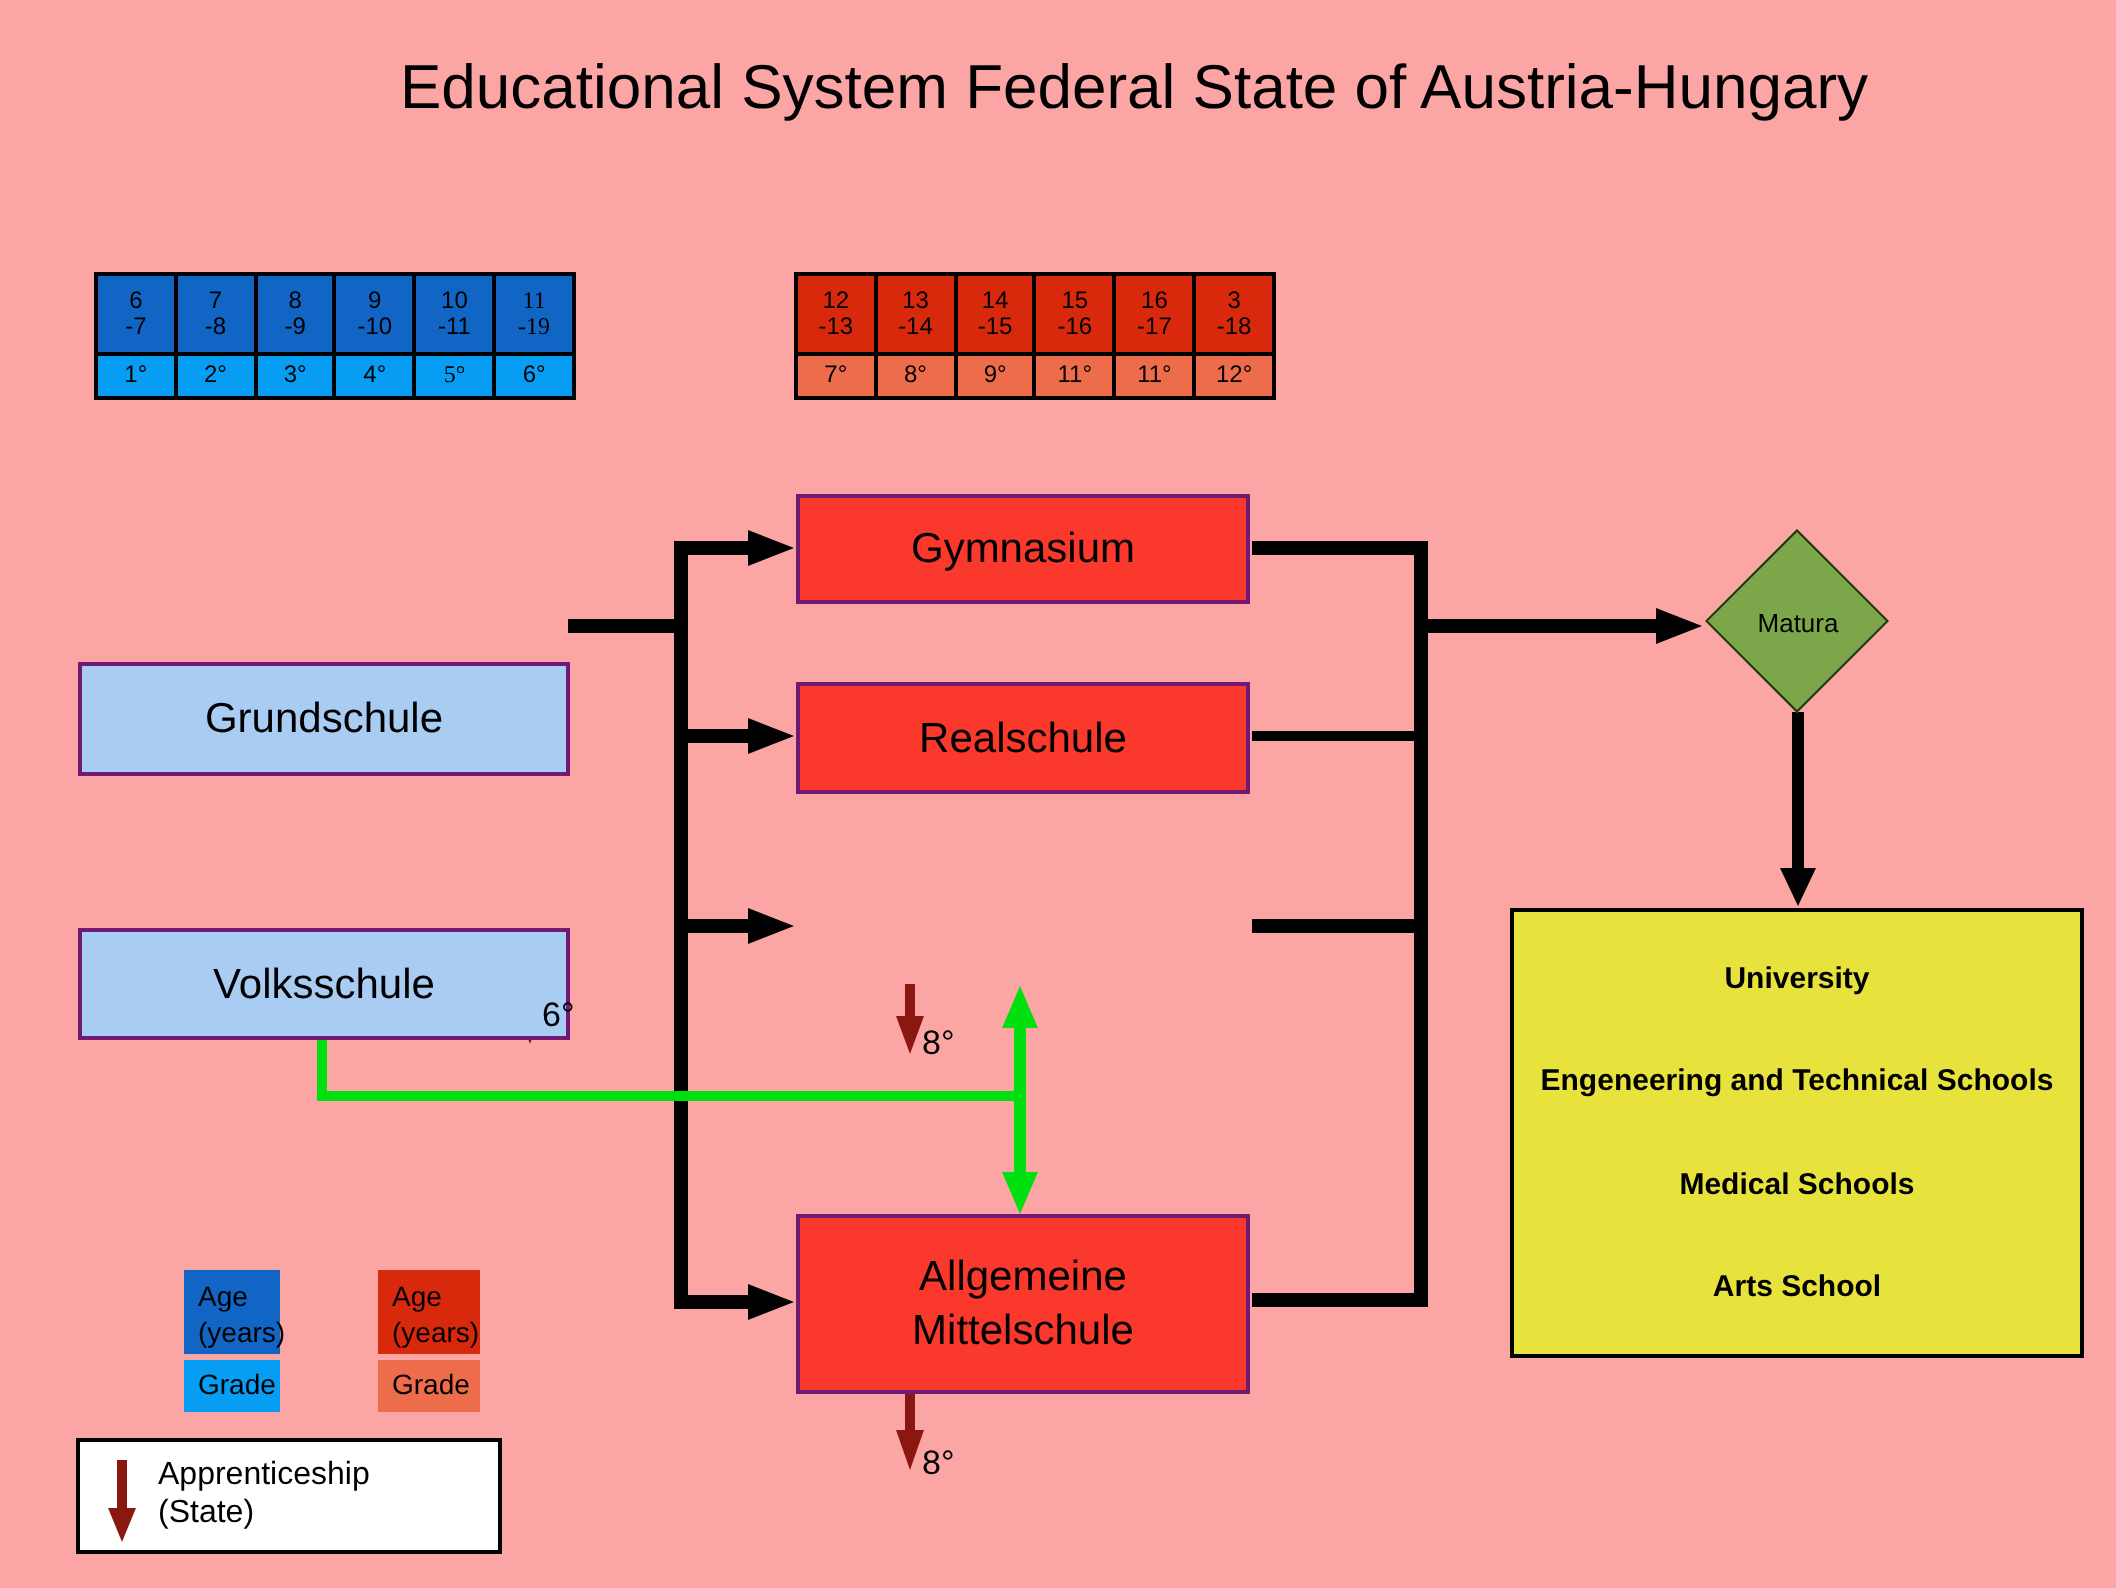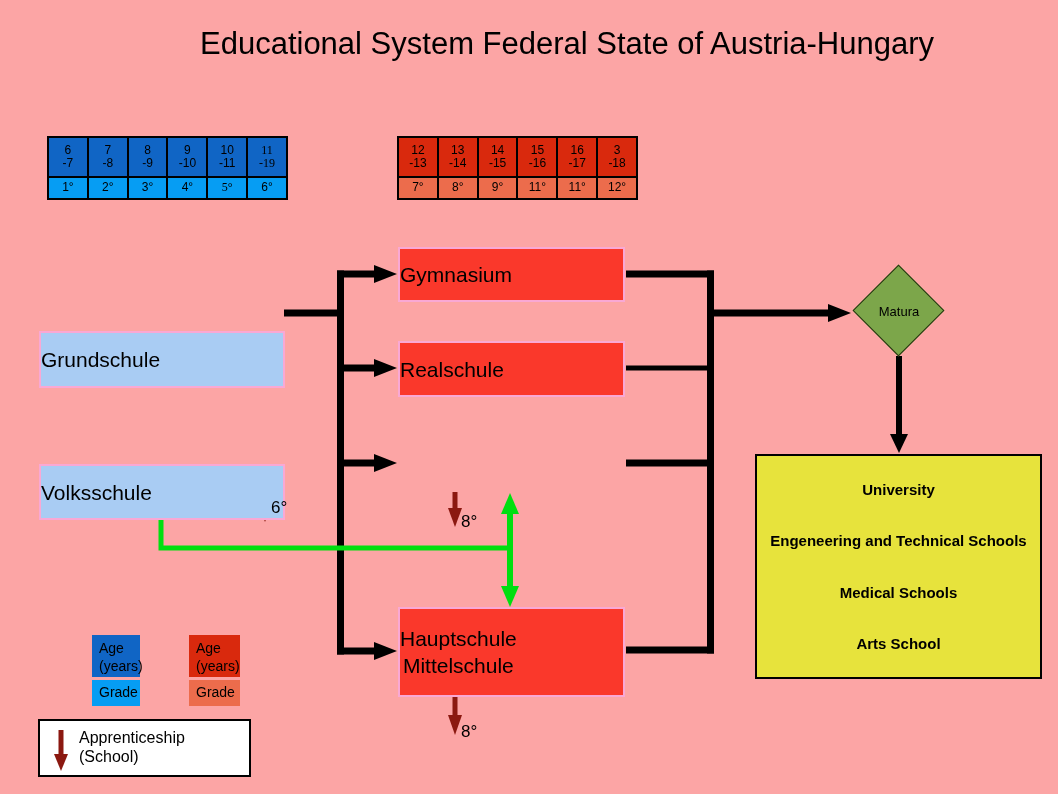--- a/index.html
+++ b/index.html
@@ -33,22 +33,22 @@
   .agtable.blue .grades .cell{background:var(--grade-blue);}
   .agtable.red .ages .cell{background:var(--age-red);}
   .agtable.red .grades .cell{background:var(--grade-red);}
   .cell.serif{font-family:"Liberation Serif",serif;}
 
   
   svg.connectors{left:0;top:0;z-index:1;}
 
   
   .box{
-    z-index:2;border:2px solid #f9a8d4;box-sizing:border-box;
-    display:flex;align-items:center;justify-content:flex-start;
+    z-index:2;border:2px solid #701a75;box-sizing:border-box;
+    display:flex;align-items:center;justify-content:center;
     text-align:center;font-size:21px;line-height:27px;
   }
   .box.lightblue{background:var(--school-light-blue);margin-top:48px;}
   .box.red{background:var(--school-red);}
 
   
   .matura{z-index:2;width:94px;height:94px;}
   .matura .shape{
     position:absolute;left:14px;top:14px;width:65px;height:65px;
     background:var(--matura-green);border:1.5px solid #26330f;
@@ -197,21 +197,21 @@
   <div class="abs box lightblue" style="left:39px;top:416px;width:246px;height:56px">
     <span>Volksschule</span>
   </div>
   <div class="abs box red" style="left:398px;top:247px;width:227px;height:55px">
     <span>Gymnasium</span>
   </div>
   <div class="abs box red" style="left:398px;top:341px;width:227px;height:56px">
     <span>Realschule</span>
   </div>
   <div class="abs box red" style="left:398px;top:607px;width:227px;height:90px">
-    <span class="prewrap">Hauptschule
+    <span class="prewrap">Allgemeine
 Mittelschule</span>
   </div>
 
   <div class="abs matura" style="left:852px;top:264px">
     <div class="shape"></div>
     <div class="label">Matura</div>
   </div>
 
   <div class="abs university" style="left:755px;top:454px">
     <div class="line">University</div>
@@ -232,16 +232,16 @@
     <div class="lcell grade-blue">Grade</div>
     <div class="lcell grade-red">Grade</div>
   </div>
 
   <div class="abs appr" style="left:38px;top:719px">
     <svg width="209" height="54" viewBox="0 0 209 54">
       <path d="M21 9 V35" stroke="var(--apprenticeship-maroon)" stroke-width="5" fill="none"></path>
       <polygon points="14,33 28,33 21,50" fill="var(--apprenticeship-maroon)"></polygon>
     </svg>
     <div class="txt prewrap">Apprenticeship
-(School)</div>
+(State)</div>
   </div>
 
 </div>
 
 </body></html>

